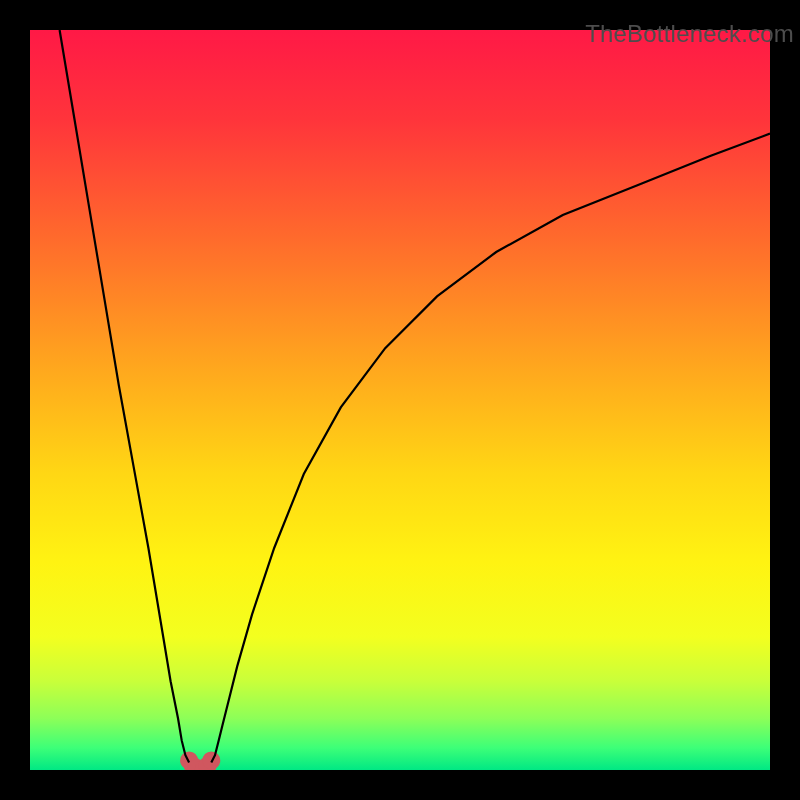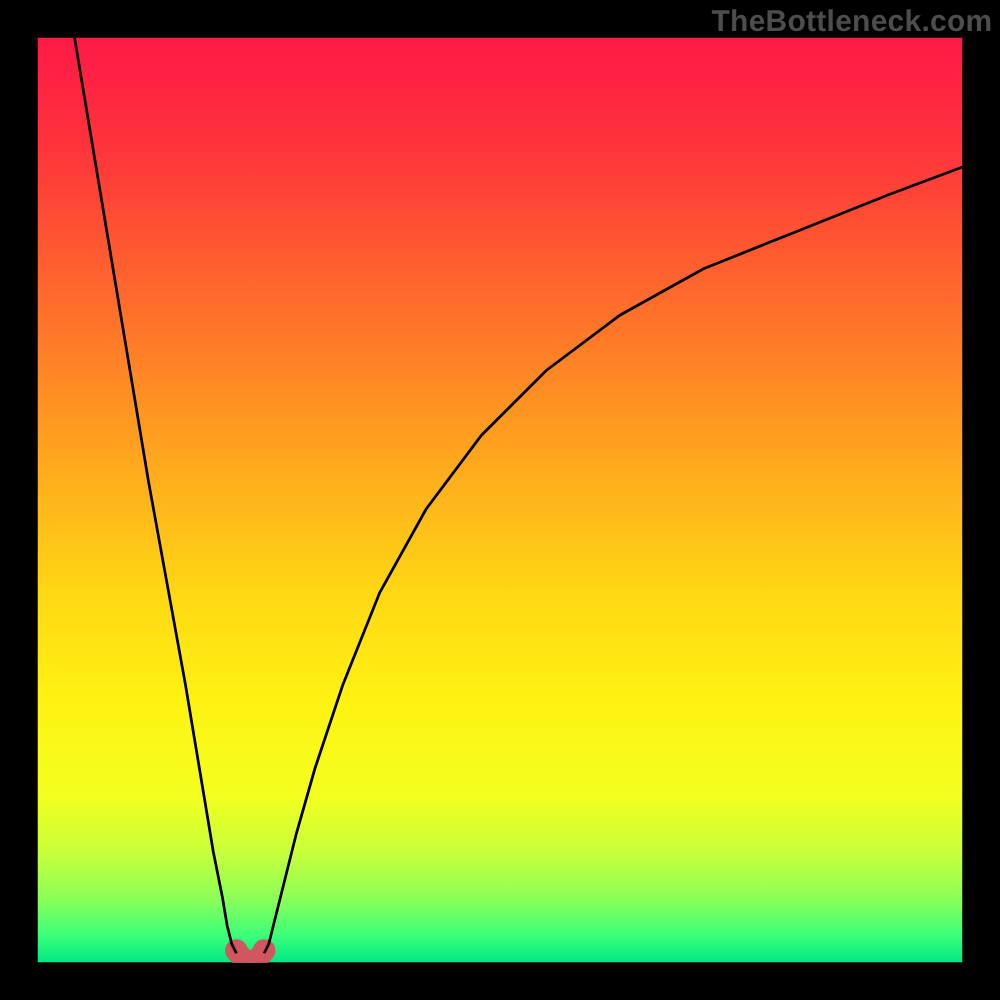--- a/index.html
+++ b/index.html
@@ -20,25 +20,25 @@
     background: #000;
   }
   .plot {
     position: absolute;
     left: 0; top: 0;
     width: 740px;
     height: 740px;
   }
   .watermark {
     position: absolute;
-    top: 4px;
+    top: 20px;
     right: 6px;
     color: #4d4d4d;
     font-size: 24px;
-    font-weight: 700;
+    font-weight: 400;
     letter-spacing: 0.2px;
     user-select: none;
     margin-left: 20px;
   }
   svg { display: block; }
 </style>
 </head>
 <body>
 
 <div class="frame">

